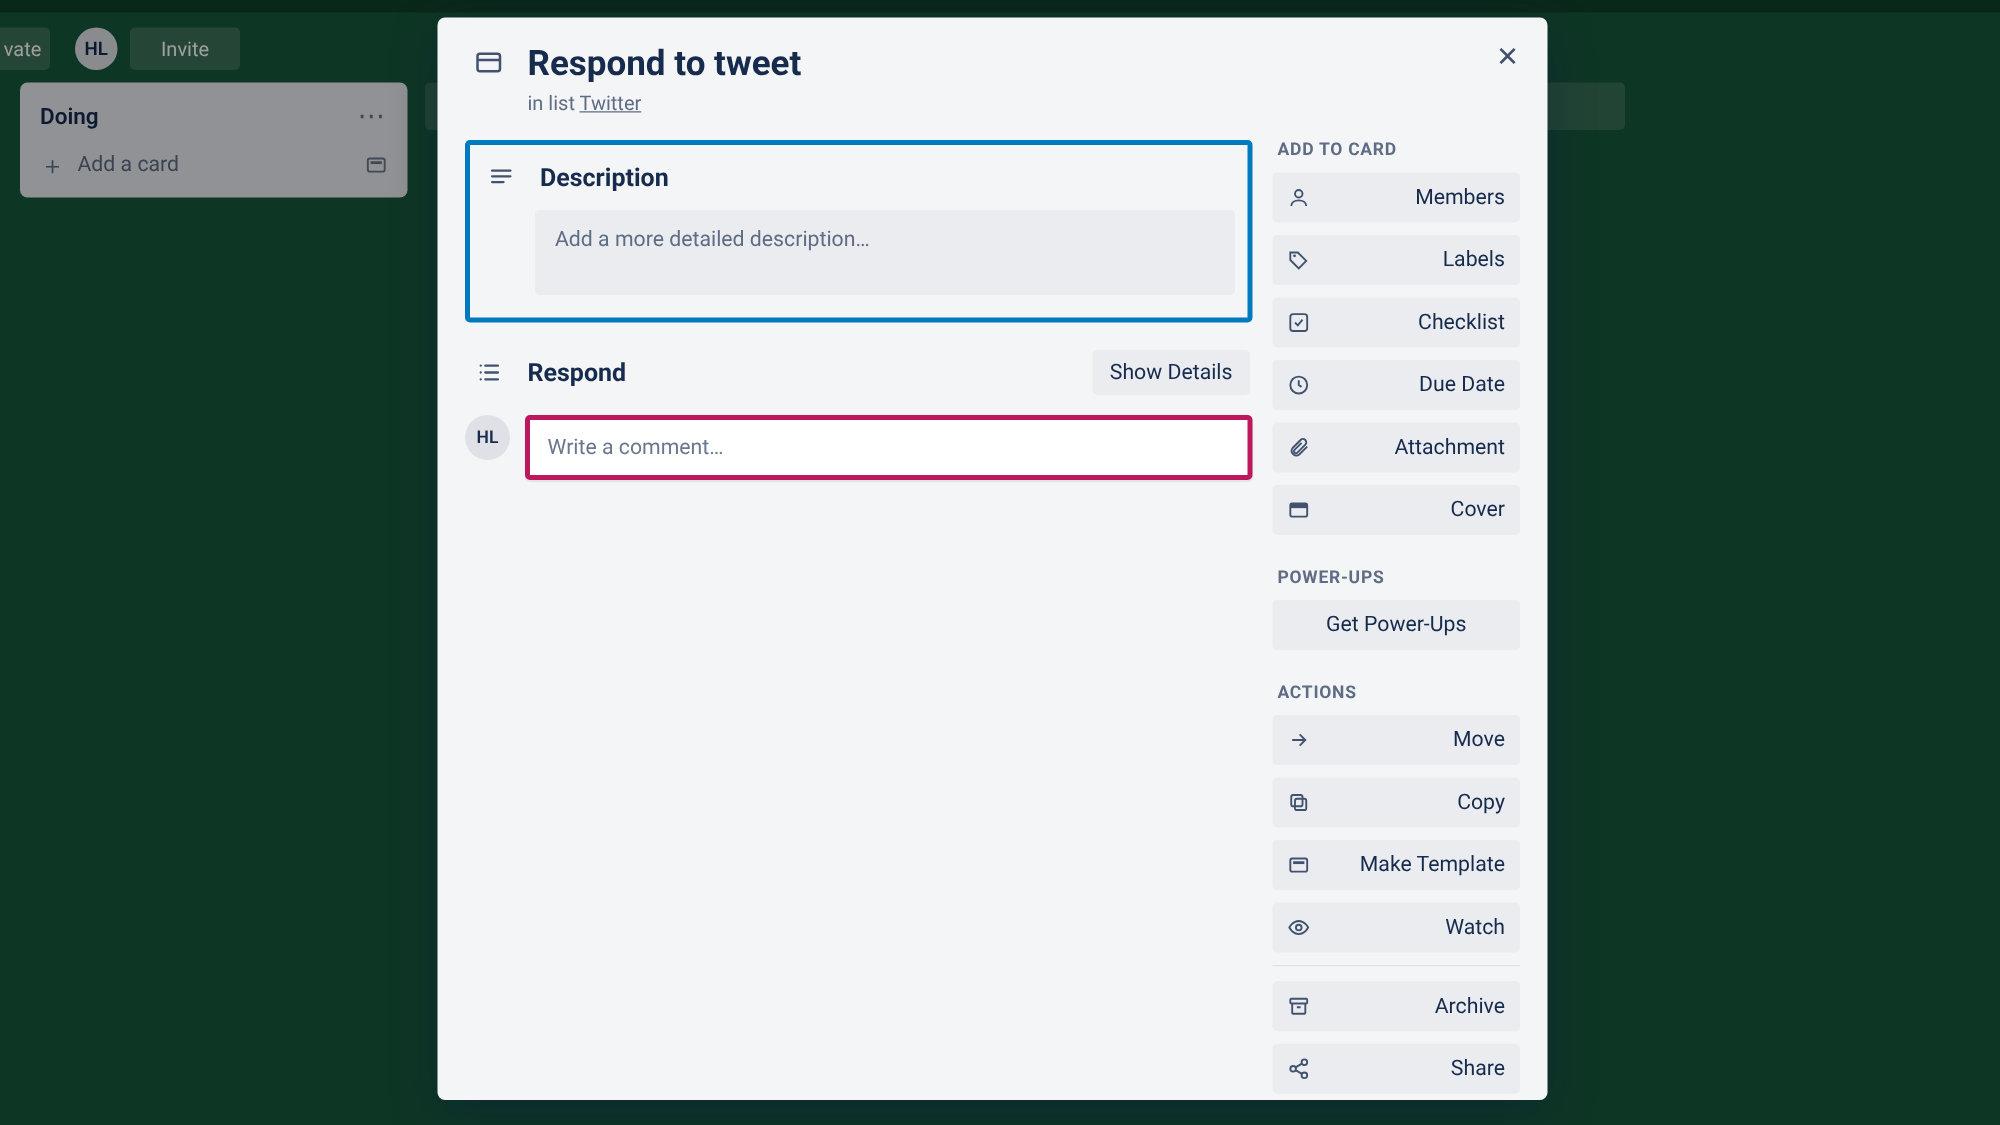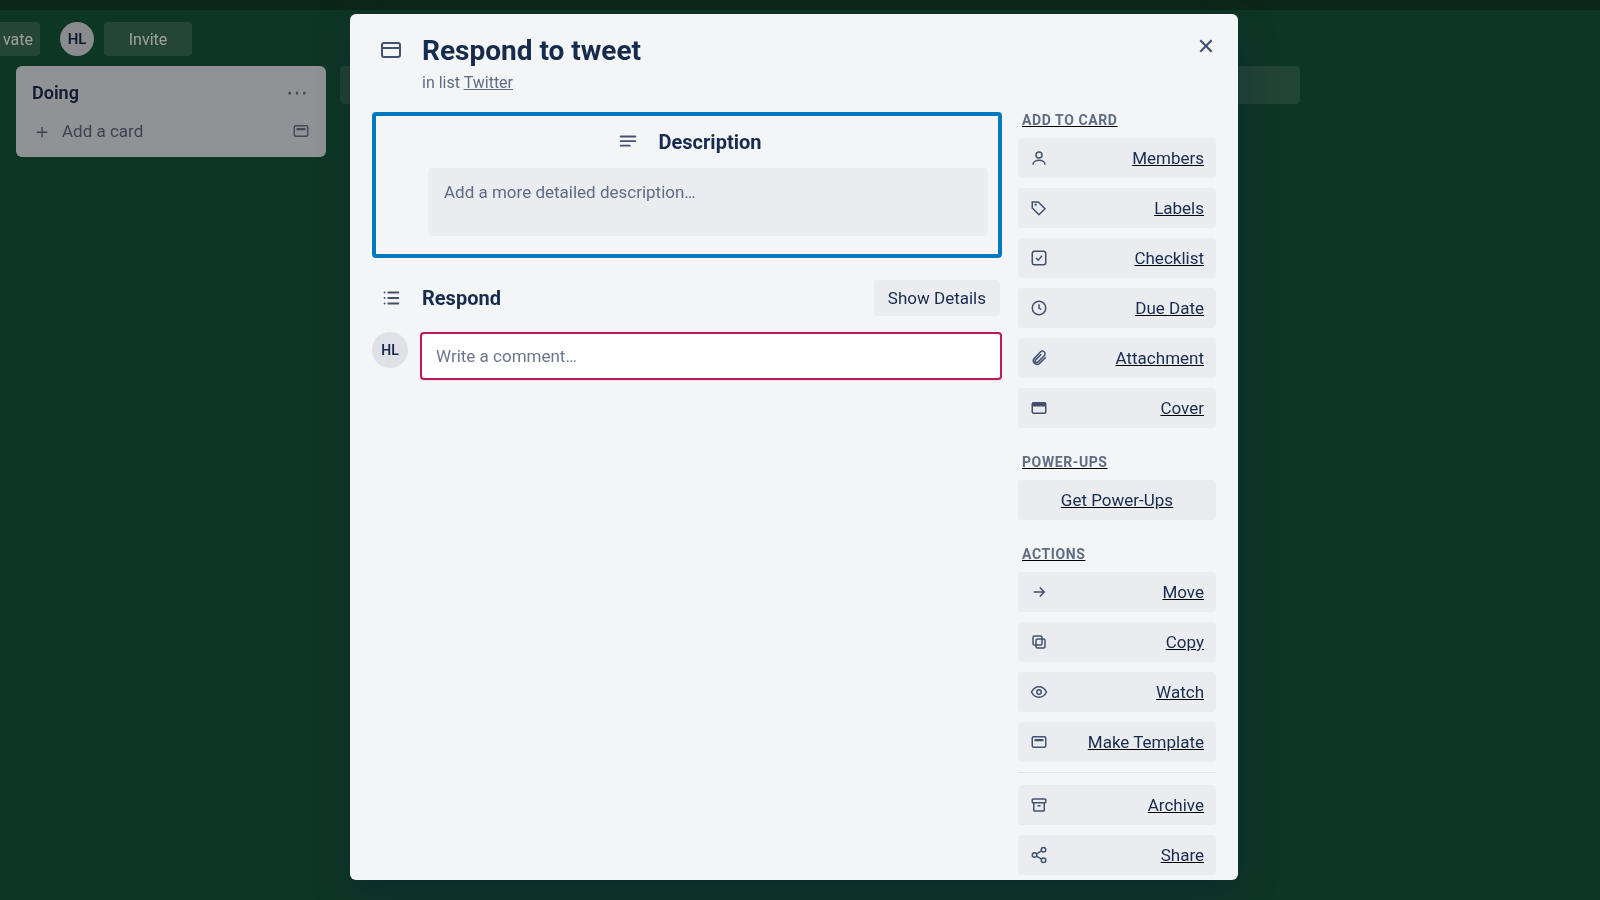--- a/index.html
+++ b/index.html
@@ -44,41 +44,41 @@
   .title-wrap { flex: 1; }
   .card-title { font-size: 28px; font-weight: 700; color:#172b4d; padding: 2px 0 6px 0; }
   .inlist { font-size: 16px; color:#5e6c84; }
   .inlist a { color:#5e6c84; text-decoration: underline; }
 
   .body-row { display:flex; margin-top: 20px; gap: 16px; }
   .main-col { flex: 1; min-width: 0; }
   .side-col { width: 198px; }
 
   .section { margin-bottom: 22px; }
-  .sec-head { display:flex; align-items:center; gap: 16px; padding-left: 4px; justify-content: center; }
+  .sec-head { display:flex; align-items:center; gap: 16px; padding-left: 4px; }
   .sec-icon { width: 30px; display:flex; justify-content:center; color:#42526e; }
   .sec-title { font-size: 20px; font-weight: 700; color:#172b4d; }
 
   .desc-section { border: 4px solid #0079bf; border-radius: 4px; padding: 14px 10px 18px 6px; }
   .desc-box { margin-left: 46px; margin-top: 14px; background:#eaecf0; border-radius:4px; padding: 14px 16px 34px 16px; color:#5e6c84; font-size:17px; cursor:text; position:relative; }
 
   .activity-head { display:flex; align-items:center; justify-content:space-between; padding-right: 2px; }
   .show-details { background:#eaecf0; border-radius:4px; padding: 8px 14px; color:#172b4d; font-size:17px; cursor:pointer; }
 
   .comment-row { display:flex; gap: 12px; align-items:flex-start; margin-top: 16px; }
   .avatar-sm { width:36px; height:36px; border-radius:50%; background:#dfe1e6; color:#172b4d; font-weight:600; font-size:14px; display:flex; align-items:center; justify-content:center; }
-  .comment-input { flex:1; background:#fff; border:2px solid #be185d; border-radius:4px; padding: 12px 14px; color:#6b778c; font-size:17px; box-shadow: 0 1px 1px rgba(9,30,66,0.08); cursor:text; }
+  .comment-input { flex:1; background:#fff; border:4px solid #be185d; border-radius:4px; padding: 12px 14px; color:#6b778c; font-size:17px; box-shadow: 0 1px 1px rgba(9,30,66,0.08); cursor:text; }
 
   .side-heading { font-size: 14px; font-weight:700; letter-spacing: 0.6px; color:#5e6c84; margin: 0 0 10px 4px; }
   .side-btn { display:flex; align-items:center; gap: 12px; width:100%; background:#eaecf0; border-radius:4px; padding: 10px 12px; color:#172b4d; font-size:17px; cursor:pointer; margin-bottom: 10px; justify-content: space-between; }
   .side-btn svg { flex: 0 0 auto; }
   .side-sep { height:1px; background:#dfe1e6; margin: 4px 0 12px 0; }
   .powerups-btn { justify-content:center; }
 
-  .side-group { margin-bottom: 26px; text-decoration: underline; }
+  .side-group { margin-bottom: 26px; }
 
   svg { display:block; }
 </style>
 </head>
 <body>
 
 <div class="board-bg">
   <div class="top-strip"></div>
   <div class="vate-btn">vate</div>
   <div class="avatar-chip">HL</div>
@@ -252,34 +252,34 @@
               <svg width="18" height="18" viewBox="0 0 24 24" fill="none" stroke="#42526e" stroke-width="2">
                 <rect x="8" y="8" width="12" height="12" rx="2"></rect>
                 <rect x="4" y="4" width="12" height="12" rx="2"></rect>
               </svg>
             </span>
           <span>Copy</span>
         </div>
         <div class="side-btn">
           <span>
               <svg width="18" height="18" viewBox="0 0 24 24" fill="none" stroke="#42526e" stroke-width="2">
+                <rect x="3" y="5" width="18" height="14" rx="2"></rect>
+                <rect x="6" y="8" width="12" height="3" fill="#42526e" stroke="none"></rect>
+              </svg>
+            </span>
+          <span>Make Template</span>
+        </div>
+        <div class="side-btn">
+          <span>
+              <svg width="18" height="18" viewBox="0 0 24 24" fill="none" stroke="#42526e" stroke-width="2">
                 <path d="M2 12s3.5-7 10-7 10 7 10 7-3.5 7-10 7S2 12 2 12z"></path>
                 <circle cx="12" cy="12" r="3"></circle>
               </svg>
             </span>
           <span>Watch</span>
-        </div>
-        <div class="side-btn">
-          <span>
-              <svg width="18" height="18" viewBox="0 0 24 24" fill="none" stroke="#42526e" stroke-width="2">
-                <rect x="3" y="5" width="18" height="14" rx="2"></rect>
-                <rect x="6" y="8" width="12" height="3" fill="#42526e" stroke="none"></rect>
-              </svg>
-            </span>
-          <span>Make Template</span>
         </div>
         <div class="side-sep"></div>
         <div class="side-btn">
           <span>
               <svg width="18" height="18" viewBox="0 0 24 24" fill="none" stroke="#42526e" stroke-width="2">
                 <rect x="3" y="4" width="18" height="5" rx="1"></rect>
                 <path d="M5 9v10a1 1 0 001 1h12a1 1 0 001-1V9"></path>
                 <line x1="10" y1="13" x2="14" y2="13"></line>
               </svg>
             </span>

